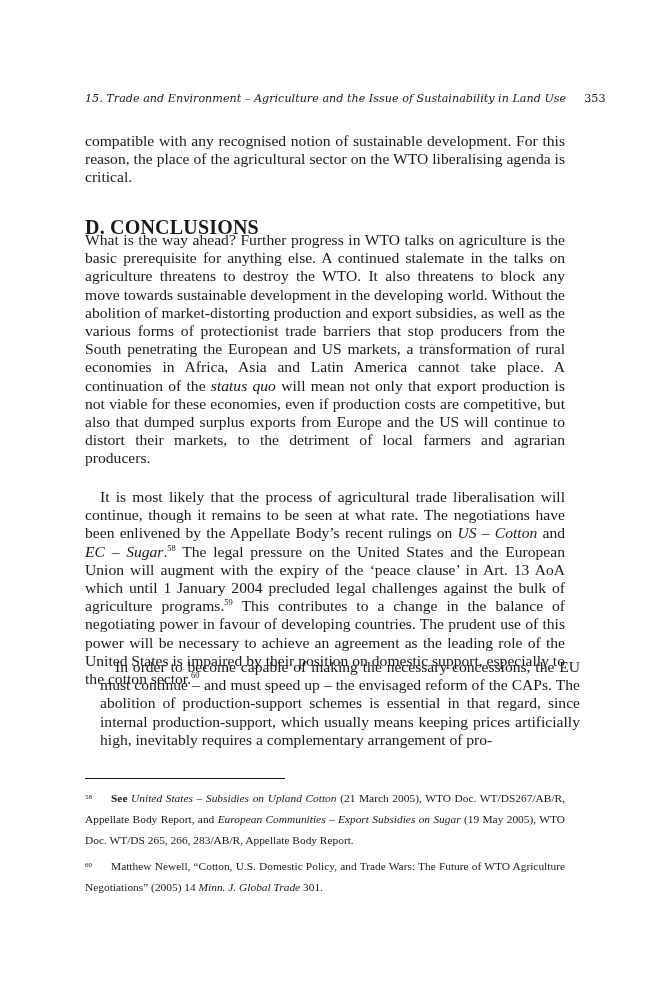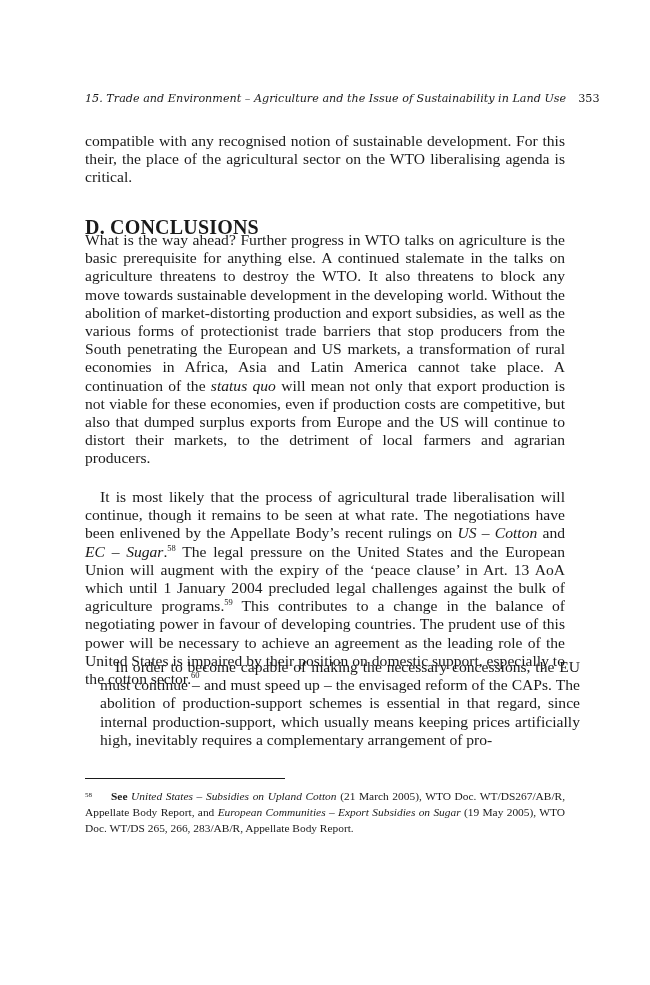--- a/index.html
+++ b/index.html
@@ -2,59 +2,60 @@
 <html><head>
 <meta charset="utf-8">
 <style>
   html, body { margin: 0; padding: 0; background: #ffffff; }
   body { width: 650px; height: 985px; position: relative; overflow: hidden;
          font-family: "DejaVu Serif", "Liberation Serif", serif; color: #1a1a1a; }
   .page { position: absolute; left: 85px; top: 0; width: 480px; }
   .running-head { position: absolute; top: 92px; left: 0; width: 480px;
          font-size: 11.2px; text-align: right; white-space: nowrap; }
   .running-head .title { font-style: italic; }
-  .running-head .pageno { margin-left: 12px; font-style: normal; }
+  .running-head .pageno { margin-left: 18px; font-style: normal; }
   .body-text { position: absolute; left: 0; width: 480px; font-family: "Liberation Serif", serif;
          font-size: 15.6px; line-height: 18.2px; text-align: justify; }
   .p1 { top: 132px; }
   .heading { position: absolute; top: 216px; left: 0; font-family: "Liberation Serif", serif;
          font-weight: bold; font-size: 20px; letter-spacing: 0.2px; }
   .p2 { top: 231px; }
   .p3 { top: 488px; text-indent: 15px; }
   .p4 { top: 658px; text-indent: 15px; margin-left: 15px; }
   p { margin: 0; }
   sup { font-size: 8.5px; line-height: 0; vertical-align: 6px; }
   .fn-rule { position: absolute; top: 778px; left: 0; width: 200px; height: 1px; background: #1a1a1a; }
   .footnotes { position: absolute; top: 787px; left: 0; width: 480px; font-family: "Liberation Serif", serif;
-         font-size: 11.4px; line-height: 16px; text-align: justify; }
+         font-size: 11.4px; line-height: 21px; text-align: justify; }
   .fn { margin-bottom: 4px; text-indent: 0; }
   .fn .num { font-size: 7px; vertical-align: 3px; display: inline-block; width: 26px; }
   .fn b { font-weight: bold; }
   i { }
 </style>
 </head>
 <body>
 
 <div class="page">
 
   <div class="running-head">
     <span class="title">15. Trade and Environment – Agriculture and the Issue of Sustainability in Land Use</span><span class="pageno">353</span>
   </div>
 
-  <p class="body-text p1">compatible with any recognised notion of sustainable development. For this their, the place of the agricultural sector on the WTO liberalising agenda is critical.</p>
+  <p class="body-text p1">compatible with any recognised notion of sustainable development. For this reason, the place of the agricultural sector on the WTO liberalising agenda is critical.</p>
 
   <div class="heading">D. CONCLUSIONS</div>
 
   <p class="body-text p2"><span>What is the way ahead? Further progress in WTO talks on agriculture is the basic prerequisite for anything else. A continued stalemate in the talks on agriculture threatens to destroy the WTO. It also threatens to block any move towards sustainable development in the developing world. Without the abolition of market-distorting production and export subsidies, as well as the various forms of protectionist trade barriers that stop producers from the South penetrating the European and US markets, a transformation of rural economies in Africa, Asia and Latin America cannot take place. A continuation of the </span><i>status quo</i><span> will mean not only that export production is not viable for these economies, even if production costs are competitive, but also that dumped surplus exports from Europe and the US will continue to distort their markets, to the detriment of local farmers and agrarian producers.</span></p>
 
   <p class="body-text p3"><span>It is most likely that the process of agricultural trade liberalisation will continue, though it remains to be seen at what rate. The negotiations have been enlivened by the Appellate Body’s recent rulings on </span><i>US – Cotton</i><span> and </span><i>EC – Sugar</i><span>.</span><sup>58</sup><span> The legal pressure on the United States and the European Union will augment with the expiry of the ‘peace clause’ in Art. 13 AoA which until 1 January 2004 precluded legal challenges against the bulk of agriculture programs.</span><sup>59</sup><span> This contributes to a change in the balance of negotiating power in favour of developing countries. The prudent use of this power will be necessary to achieve an agreement as the leading role of the United States is impaired by their position on domestic support, especially to the cotton sector.</span><sup>60</sup></p>
 
   <p class="body-text p4">In order to become capable of making the necessary concessions, the EU must continue – and must speed up – the envisaged reform of the CAPs. The abolition of production-support schemes is essential in that regard, since internal production-support, which usually means keeping prices artificially high, inevitably requires a complementary arrangement of pro-</p>
 
   <div class="fn-rule"></div>
 
   <div class="footnotes">
     <div class="fn"><span class="num">58</span><b>See</b> <i>United States – Subsidies on Upland Cotton</i><span> (21 March 2005), WTO Doc. WT/DS267/AB/R, Appellate Body Report, and </span><i>European Communities – Export Subsidies on Sugar</i><span> (19 May 2005), WTO Doc. WT/DS 265, 266, 283/AB/R, Appellate Body Report.</span></div>
 
 
+    <div class="fn"><span class="num">60</span><span>Matthew Newell, “Cotton, U.S. Domestic Policy, and Trade Wars: The Future of WTO Agriculture Negotiations” (2005) 14 </span><i>Minn. J. Global Trade</i><span> 301.</span></div>
   </div>
 
 </div>
 
 </body></html>

